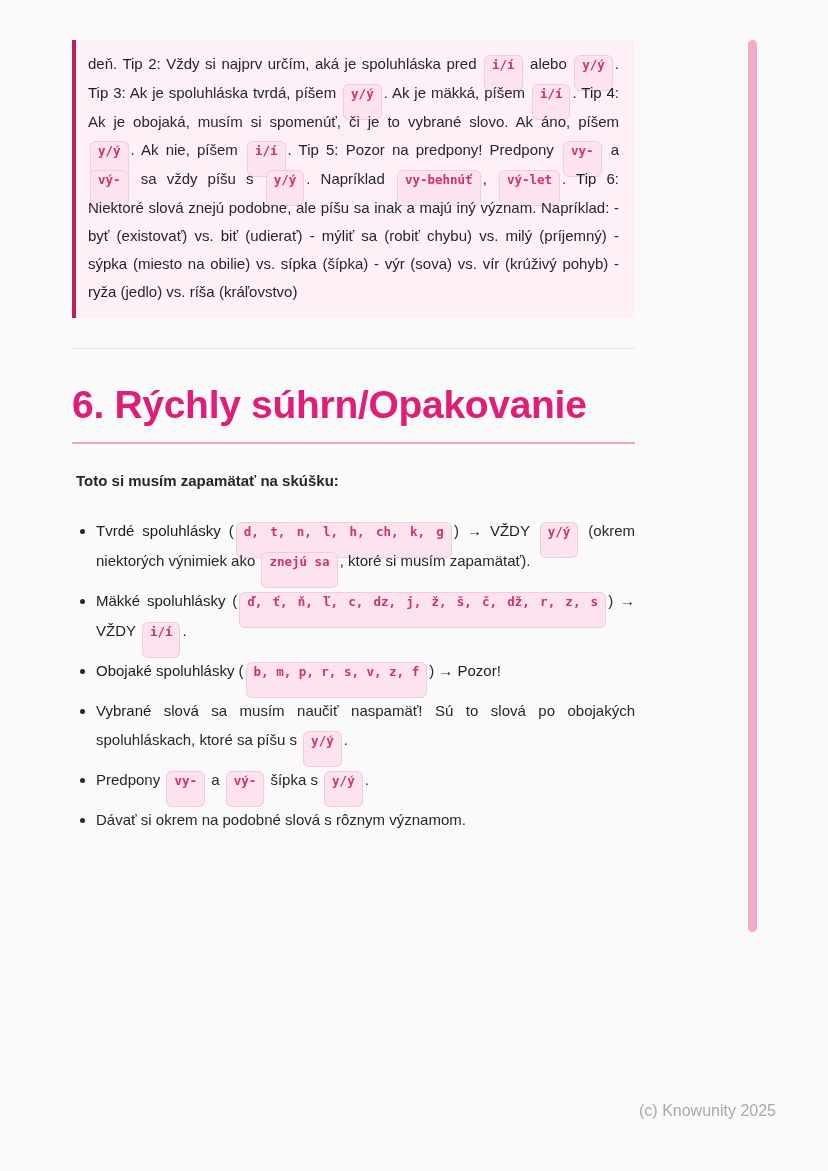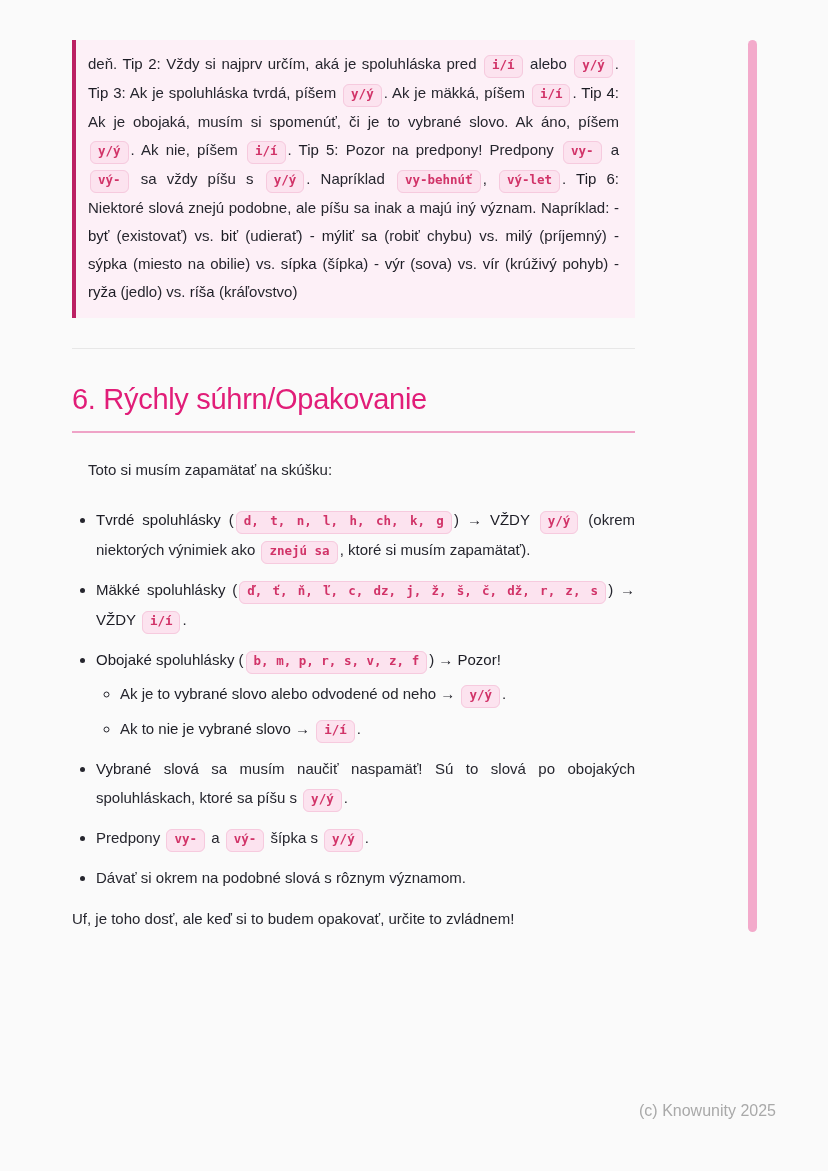--- a/index.html
+++ b/index.html
@@ -29,34 +29,34 @@
     font-size:15px;line-height:28px;
     text-align:justify;
   }
   .chip{
     font-family:"DejaVu Sans Mono","Liberation Mono",monospace;
     font-size:12.5px;font-weight:bold;
     color:var(--chip-text);
     background:var(--chip-bg);
     border:1px solid var(--chip-border);
     border-radius:6px;
-    padding:1px 7px 5px 7px;
+    padding:1px 7px 18px 7px;
     white-space:nowrap;
     margin:0 2px;
   }
   .bold{font-weight:400;color:#1c1c24;}
   .divider{border:none;border-top:1px solid #e7e7e7;margin:30px 0 0 0;}
   .section-heading{
     color:var(--accent);
-    font-size:29px;font-weight:400;
+    font-size:39px;font-weight:700;
     letter-spacing:-0.3px;
     margin:34px 0 12px 0;
   }
   .heading-rule{border:none;border-top:2px solid var(--heading-rule);margin:15px 0 0 0;}
-  .intro{font-size:15px;line-height:22px;margin:26px 0 0 16px;}
+  .intro{font-size:15px;line-height:22px;margin:26px 0 0 4px;font-weight:bold;}
   ul.summary{
     margin:24px 0 0 0;padding-left:24px;
     font-size:15px;line-height:29px;
     text-align:justify;
   }
   ul.summary > li{margin-bottom:10px;}
   ul.sublist{list-style-type:circle;padding-left:24px;margin:4px 0 0 0;text-align:left;}
   ul.sublist > li{margin-bottom:5px;}
   .outro{font-size:15px;line-height:22px;margin:16px 0 0 0;}
   .scrollbar{
@@ -80,28 +80,24 @@
 
   <h1 class="section-heading">6. Rýchly súhrn/Opakovanie</h1>
 
   <hr class="heading-rule">
 
   <p class="intro">Toto si musím zapamätať na skúšku:</p>
 
   <ul class="summary">
       <li><span class="bold">Tvrdé spoluhlásky</span><span class=""> (</span><code class="chip">d, t, n, l, h, ch, k, g</code><span class="">) → </span><span class="bold">VŽDY</span><span class=""> </span><code class="chip">y/ý</code><span class=""> (okrem niektorých výnimiek ako </span><code class="chip">znejú sa</code><span class="">, ktoré si musím zapamätať).</span></li>
       <li><span class="bold">Mäkké spoluhlásky</span><span class=""> (</span><code class="chip">ď, ť, ň, ľ, c, dz, j, ž, š, č, dž, r, z, s</code><span class="">) → </span><span class="bold">VŽDY</span><span class=""> </span><code class="chip">i/í</code><span class="">.</span></li>
-      <li><span class="bold">Obojaké spoluhlásky</span><span class=""> (</span><code class="chip">b, m, p, r, s, v, z, f</code><span class="">) → </span><span class="bold">Pozor!</span><ul class="sublist">
-          <li><span class="">Ak je to </span><span class="bold">vybrané slovo</span><span class=""> alebo odvodené od neho → </span><code class="chip">y/ý</code><span class="">.</span></li>
-          <li><span class="">Ak to </span><span class="bold">nie je vybrané slovo</span><span class=""> → </span><code class="chip">i/í</code><span class="">.</span></li>
-        </ul></li>
+      <li><span class="bold">Obojaké spoluhlásky</span><span class=""> (</span><code class="chip">b, m, p, r, s, v, z, f</code><span class="">) → </span><span class="bold">Pozor!</span></li>
       <li><span class="bold">Vybrané slová</span><span class=""> sa musím naučiť naspamäť! Sú to slová po obojakých spoluhláskach, ktoré sa píšu s </span><code class="chip">y/ý</code><span class="">.</span></li>
       <li><span class="">Predpony </span><code class="chip">vy-</code><span class=""> a </span><code class="chip">vý-</code><span class=""> šípka s </span><code class="chip">y/ý</code><span class="">.</span></li>
       <li><span class="">Dávať si okrem na podobné slová s rôznym významom.</span></li>
     </ul>
 
-  <p class="outro">Uf, je toho dosť, ale keď si to budem opakovať, určite to zvládnem!</p>
 
 </div>
 
 <div class="scrollbar"></div>
 
 <div class="footer">(c) Knowunity 2025</div>
 
 </body></html>

